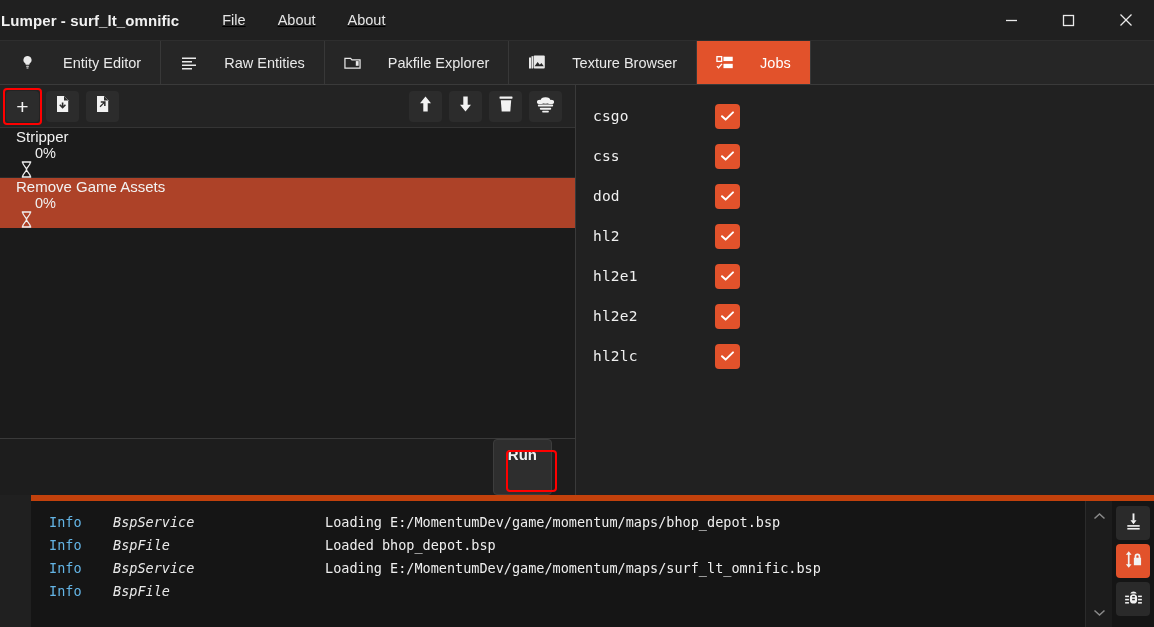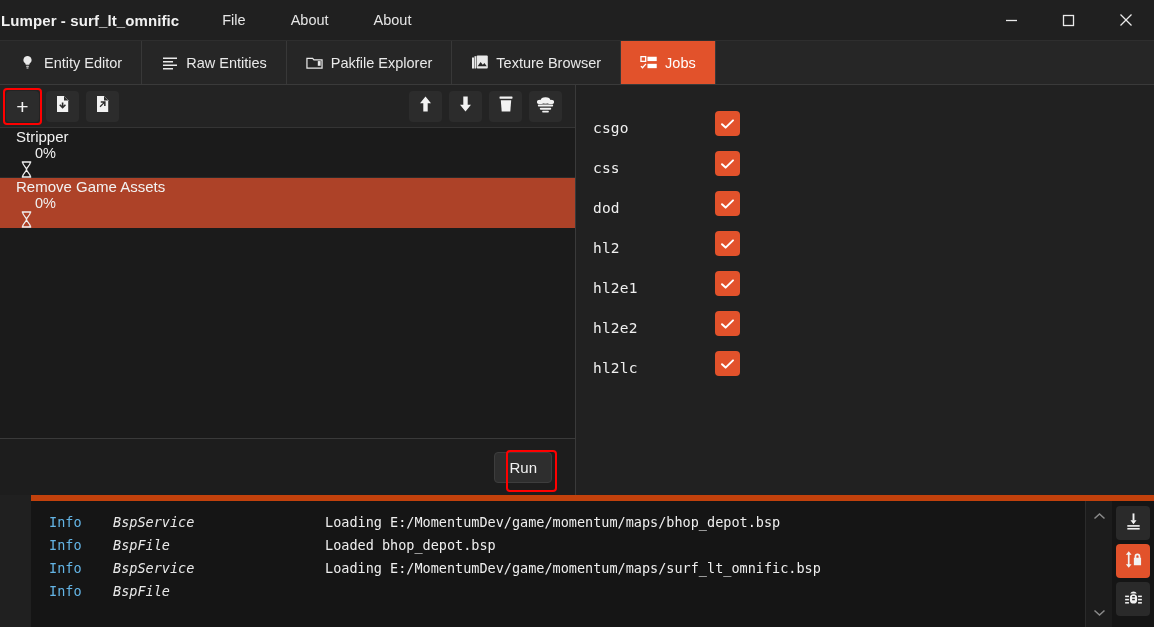--- a/index.html
+++ b/index.html
@@ -16,39 +16,39 @@
   .titlebar {
     height: 41px; flex: 0 0 41px;
     background: #202020;
     display: flex; align-items: center;
     border-bottom: 1px solid #2e2e2e;
   }
   .app-title {
     font-size: 15px; font-weight: bold; color: #f1f1f1;
     margin-left: 1px; letter-spacing: .1px; white-space: nowrap;
   }
-  .menu { display: flex; align-items: flex-end; margin-left: 30px; gap: 19px; }
+  .menu { display: flex; align-items: flex-end; margin-left: 30px; gap: 6px; text-decoration: underline; }
   .menu-item {
     font-size: 14.5px; color: #e6e6e6; padding: 5px 13px; border-radius: 3px; cursor: default;
   }
   .win-controls { margin-left: auto; display: flex; height: 100%; }
   .win-btn {
     width: 57px; height: 100%; display: flex; align-items: center; justify-content: center;
     color: #eaeaea;
   }
 
   
   .tabbar {
     height: 44px; flex: 0 0 44px;
     background: #262626;
     display: flex; align-items: stretch;
     border-bottom: 1px solid #3a3a3a;
   }
   .tab {
-    display: flex; align-items: center; gap: 8px;
+    display: flex; align-items: center; gap: 27px;
     padding: 0 19px; color: #e9e9e9; font-size: 14.5px;
     border-right: 1px solid #383838;
     cursor: default; white-space: nowrap;
   }
   .tab.active { background: #e2522b; color: #fff; }
   .tab-icon { display: flex; align-items: center; justify-content: center; width: 17px; height: 17px; }
 
   
   .body { flex: 1 1 auto; display: flex; min-height: 0; }
   .left-pane {
@@ -85,37 +85,37 @@
     width: 112px; height: 5px; border-radius: 3px; background: #3b3b3b; margin-right: 22px;
   }
   .job-row.sel .job-prog { background: #33332f; }
   .job-prog-fill { height: 100%; border-radius: 3px; background: #e2522b; }
   .job-pct { font-size: 14.5px; color: #f0f0f0; width: 40px; text-align: right; margin-right: 28px; }
   .job-status { width: 20px; display: flex; align-items: center; justify-content: center; color: #f0f0f0; }
 
   
   .run-bar {
     height: 57px; flex: 0 0 57px; background: #1d1d1d;
-    display: flex; align-items: center; justify-content: flex-end;
-    padding-right: 23px; border-top: 1px solid #3a3a3a; position: relative;
+    display: flex; justify-content: flex-end;
+    padding-right: 23px; border-top: 1px solid #3a3a3a; position: relative; font-weight: bold;
   }
   .run-btn {
     background: #2e2e2e; color: #f2f2f2; font-size: 15px;
     padding: 6px 14px; border-radius: 4px; border: 1px solid #3d3d3d; cursor: default;
   }
 
   
   .right-pane { flex: 1 1 auto; display: flex; flex-direction: column; background: #212121; min-width: 0; }
   .job-desc {
     padding: 17px 20px 17px 17px; font-size: 14.8px; color: #eaeaea; line-height: 1.42;
     border-bottom: 1px solid #3a3a3a;
   }
   .game-list { flex: 1 1 auto; padding: 11px 0 0 0; overflow: hidden; }
   .game-row {
-    height: 40px; display: flex; align-items: flex-end; padding: 0 17px; cursor: default;
+    height: 40px; display: flex; align-items: center; padding: 0 17px; cursor: default;
   }
   .game-name {
     font-family: "DejaVu Sans Mono", monospace; font-size: 14.5px; color: #f0f0f0;
     width: 122px; letter-spacing: .2px;
   }
   .chk {
     width: 25px; height: 25px; border-radius: 4px; background: #e2522b;
     display: flex; align-items: center; justify-content: center;
   }
 

